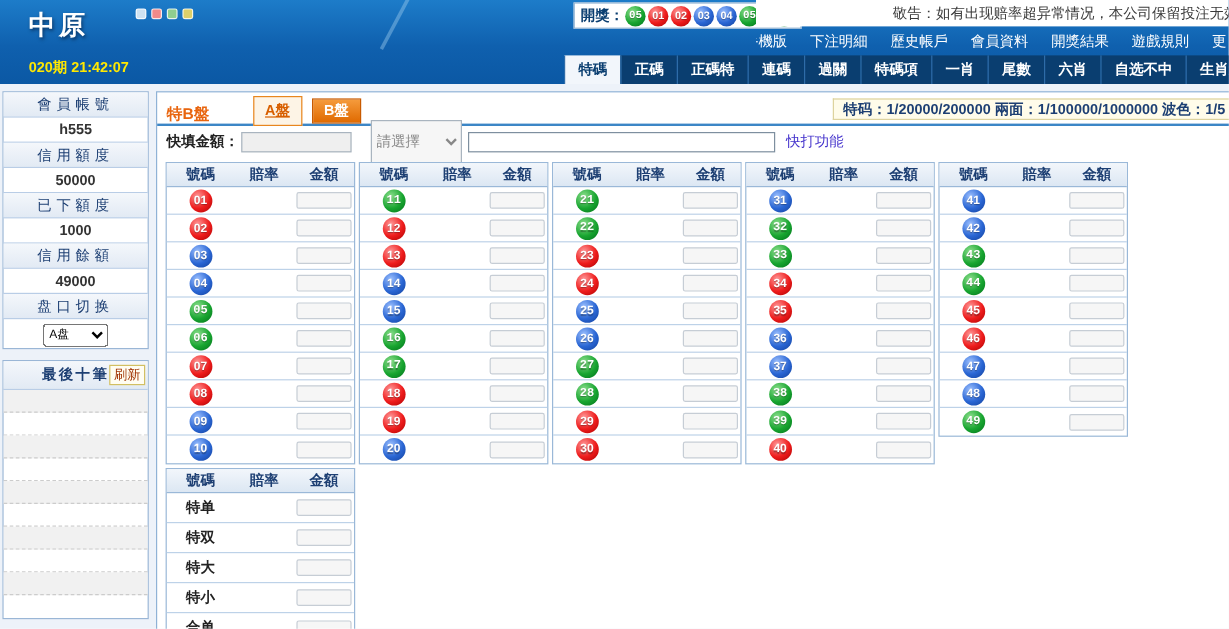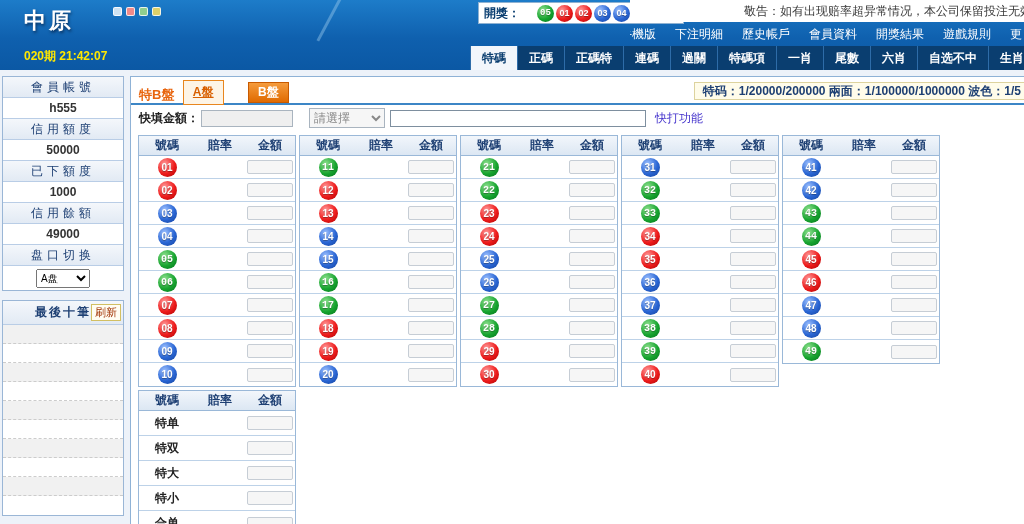--- a/index.html
+++ b/index.html
@@ -15,21 +15,21 @@
   .swoosh { position:absolute; left:330px; top:-14px; width:70px; height:75px;
     border-left:3px solid rgba(150,200,235,.45); transform:rotate(28deg); }
   .logo { position:absolute; left:24px; top:6px; color:#fff; font-size:22px;
     font-weight:bold; letter-spacing:3px; text-shadow:1px 2px 3px rgba(0,0,20,.5); }
   .squares { position:absolute; left:113px; top:7px; display:flex; gap:4px; }
   .sq { width:9px; height:9px; border-radius:2px; border:1px solid rgba(255,255,255,.8); }
   .sq1 { background:#cfe2f2; } .sq2 { background:#f08a8a; }
   .sq3 { background:#8fce8f; } .sq4 { background:#ddd06a; }
 
   .draw-box { position:absolute; left:478px; top:2px; height:22px; background:#fff;
-    border:1px solid #8fb2d2; display:flex; align-items:center; padding:0 5px; gap:16px; }
+    border:1px solid #8fb2d2; display:flex; align-items:center; padding:0 5px; gap:0; }
   .draw-label { color:#0a3e70; font-weight:bold; font-size:12px; margin-right:1px; white-space:nowrap; }
   .ball { width:17px; height:17px; border-radius:50%; color:#fff; font-size:9px;
     font-weight:bold; display:flex; align-items:center; justify-content:center; flex:none;
     text-shadow:0 1px 1px rgba(0,0,0,.35); }
   .ball.red   { background:radial-gradient(circle at 35% 30%, #ff9898, #ee1c1c 55%, #a80000); }
   .ball.blue  { background:radial-gradient(circle at 35% 30%, #9cc0ff, #2a66d4 55%, #123f98); }
   .ball.green { background:radial-gradient(circle at 35% 30%, #8ee08e, #18a530 55%, #00701a);font-family:Liberation Mono, monospace; }
   .draw-plus { color:#333; font-size:10px; font-weight:bold; margin:0 1px; }
 
   .notice-strip { position:absolute; left:630px; top:0; width:394px; height:22px;
@@ -71,35 +71,35 @@
     cursor:pointer; font-family:"Liberation Sans",sans-serif; }
   .lastten-row { height:19px; border-bottom:1px dashed #ccc; }
   .lastten-row:nth-child(odd) { background:#f1f1f1; }
   .lastten-row:last-child { border-bottom:none; }
 
   
   .main { position:absolute; left:130px; top:76px; width:896px; height:460px;
     background:#fff; border:1px solid #8fb2d6; }
   .board-row { height:26px; position:relative; padding:3px 0 0 8px; }
   .board-title { color:#e8650f; font-weight:bold; font-size:13px; display:inline-block; margin-top:4px; vertical-align:middle; }
-  .btn-a { margin-left:4px; background:#fdf4e6; border:1px solid #e8861e; color:#d85f00;
+  .btn-a { margin-left:32px; background:#fdf4e6; border:1px solid #e8861e; color:#d85f00;
     font-weight:bold; font-size:12px; padding:3px 9px; cursor:pointer; vertical-align:middle;
     font-family:"Liberation Sans",sans-serif;text-decoration:underline; }
-  .btn-b { margin-left:20px; background:linear-gradient(#f59b3c,#e06a00); border:1px solid #c85a00;
+  .btn-b { margin-left:4px; background:linear-gradient(#f59b3c,#e06a00); border:1px solid #c85a00;
     color:#fff; font-weight:bold; font-size:12px; padding:1px 9px; cursor:pointer; vertical-align:middle;
     font-family:"Liberation Sans",sans-serif; }
   .limits { position:absolute; right:0; top:5px; height:18px; line-height:16px;
     background:#fffcea; border:1px solid #ddd39e; border-right:none; color:#1d3f73;
     font-weight:bold; font-size:12px; padding:0 4px 0 8px; white-space:nowrap; overflow:hidden; }
   .blue-line { height:2px; background:#3c86c6; }
 
   .quick-row { height:26px; display:flex; align-items:center; padding-left:8px; font-size:12px; }
   .quick-label { font-weight:bold; color:#222; white-space:nowrap; }
   .quick-amount { width:92px; height:17px; background:#efefef; border:1px solid #a9b4bf; margin-left:2px; }
-  .quick-select { width:76px; height:20px; color:#888; font-size:12px; border:1px solid #a9b4bf;
+  .quick-select { width:76px; height:36px; color:#888; font-size:12px; border:1px solid #a9b4bf;
     background:#f6f6f6; margin-left:16px; font-family:"Liberation Sans",sans-serif; }
   .quick-input { width:256px; height:17px; border:1px solid #7e8f9f; margin-left:5px; }
   .quick-link { color:#4433cc; margin-left:9px; cursor:pointer; white-space:nowrap; }
 
   .tables { display:flex; gap:3px; padding:4px 0 0 7px; align-items:flex-start; }
   .ntable { width:158px; border:1px solid #9ab8d8; background:#fff; }
   .nhead { display:flex; height:20px; background:linear-gradient(#f2f6fb,#dce7f3);
     border-bottom:1px solid #9ab8d8;align-items:center; }
   .nhead span { font-size:12px; font-weight:bold; color:#1d3f73; line-height:19px; text-align:center; }
   .c1 { width:36%; } .c2 { width:32%; } .c3 { width:32%; }

